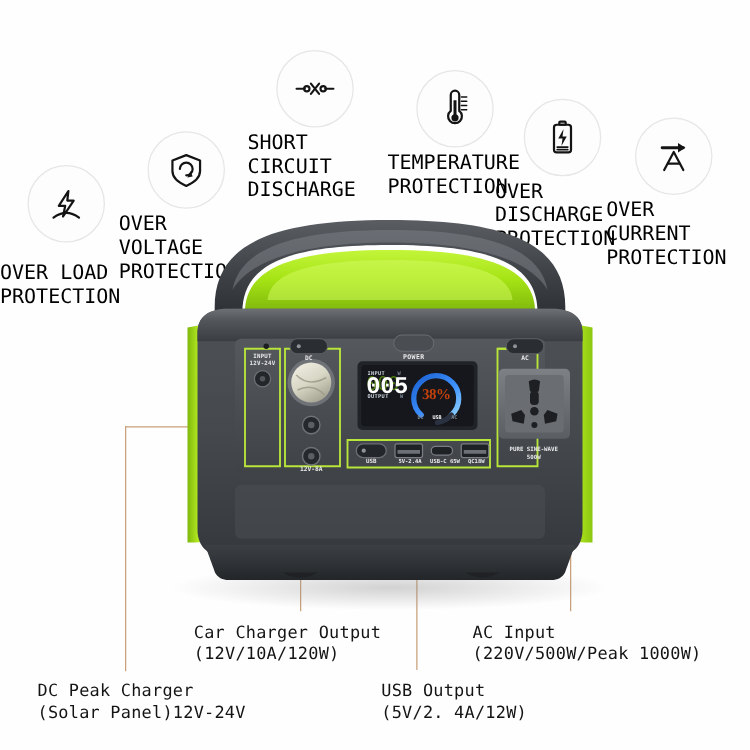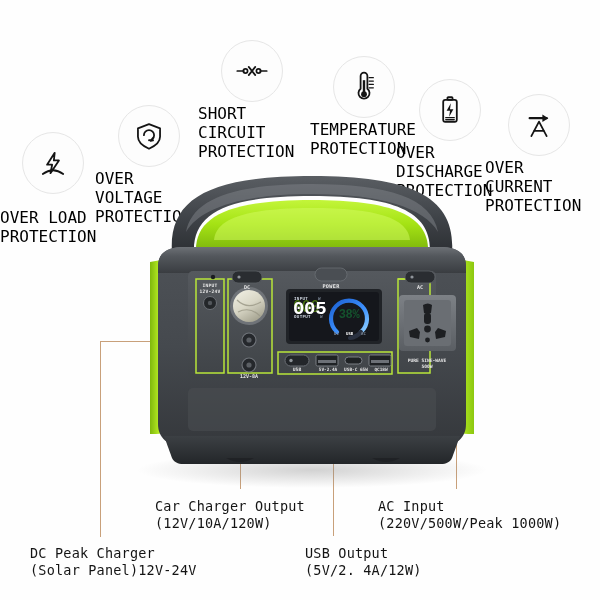--- a/index.html
+++ b/index.html
@@ -86,21 +86,21 @@
           <svg width="36" height="34" viewBox="0 0 44 40">
         <path d="M4 20 h8 M32 20 h8" stroke="#141414" fill="none" stroke-width="2.1" stroke-linecap="round" stroke-linejoin="round"></path>
         <circle cx="14" cy="20" r="2.6" stroke="#141414" fill="none" stroke-width="2.1" stroke-linecap="round" stroke-linejoin="round"></circle>
         <circle cx="30" cy="20" r="2.6" stroke="#141414" fill="none" stroke-width="2.1" stroke-linecap="round" stroke-linejoin="round"></circle>
         <path d="M18 15 l8 10 M26 15 l-8 10" stroke="#141414" fill="none" stroke-width="2.1" stroke-linecap="round" stroke-linejoin="round"></path>
           </svg>
         </div>
       </div>
       <div class="flabel" style="position: absolute; left: 198px; top: 104px; width: 108px; margin-top: 0px;">SHORT
 CIRCUIT
-PROTECTION</div>
+DISCHARGE</div>
       <div class="feature" style="left: 333px; top: 56px;">
         <div class="circle" style="width: 62px; height: 62px;">
           <svg width="34" height="34" viewBox="0 0 40 40">
         <path d="M16 7 a4 4 0 0 1 8 0 v15 a6.5 6.5 0 1 1 -8 0 Z" stroke="#141414" fill="none" stroke-width="2.1" stroke-linecap="round" stroke-linejoin="round"></path>
         <circle cx="20" cy="28.5" r="3.4" fill="#141414" stroke="none"></circle>
         <rect x="18.6" y="12" width="2.8" height="14" fill="#141414" stroke="none"></rect>
         <path d="M26 9 h5 M26 13 h5 M26 17 h5 M26 21 h5" stroke="#141414" stroke-width="1.5" stroke-linecap="round"></path>
           </svg>
         </div>
       </div>
@@ -367,22 +367,22 @@
                 color:#cfd6e0; letter-spacing:0.3px;
                 font-family:'DejaVu Sans Mono','Liberation Mono',monospace;">OUTPUT</div>
     <div style="position:absolute; left:320px; top:314px; font-size:4.2px; font-weight:bold;
                 color:#7f8a99;
                 font-family:'DejaVu Sans Mono','Liberation Mono',monospace;">W</div>
     <div style="position:absolute; left:293px; top:300px; font-size:19px; font-weight:bold;
                 color:#ffffff; letter-spacing:-0.3px; line-height:1;
                 font-family:Liberation Mono, monospace;">005</div>
 
     <div style="position:absolute; left:333px; top:308px; width:32px; text-align:center;
-                font-size:12px; font-weight:bold; color:#14532d; letter-spacing:-0.4px;
-                font-family:Liberation Mono, monospace;">38%</div>
+                font-size:12px; font-weight:bold; color:#c2410c; letter-spacing:-0.4px;
+                font-family:Liberation Serif, serif;">38%</div>
 
     <div style="position:absolute; left:334px; top:331px; font-size:4px; font-weight:bold; color:#7f8a99;
                 font-family:'DejaVu Sans Mono','Liberation Mono',monospace;">DC</div>
     <div style="position:absolute; left:346px; top:331px; font-size:4px; font-weight:bold; color:#ffffff;
                 font-family:'DejaVu Sans Mono','Liberation Mono',monospace;">USB</div>
     <div style="position:absolute; left:361px; top:331px; font-size:4px; font-weight:bold; color:#7f8a99;
                 font-family:'DejaVu Sans Mono','Liberation Mono',monospace;">AC</div>
   </div>
 
 </div>

